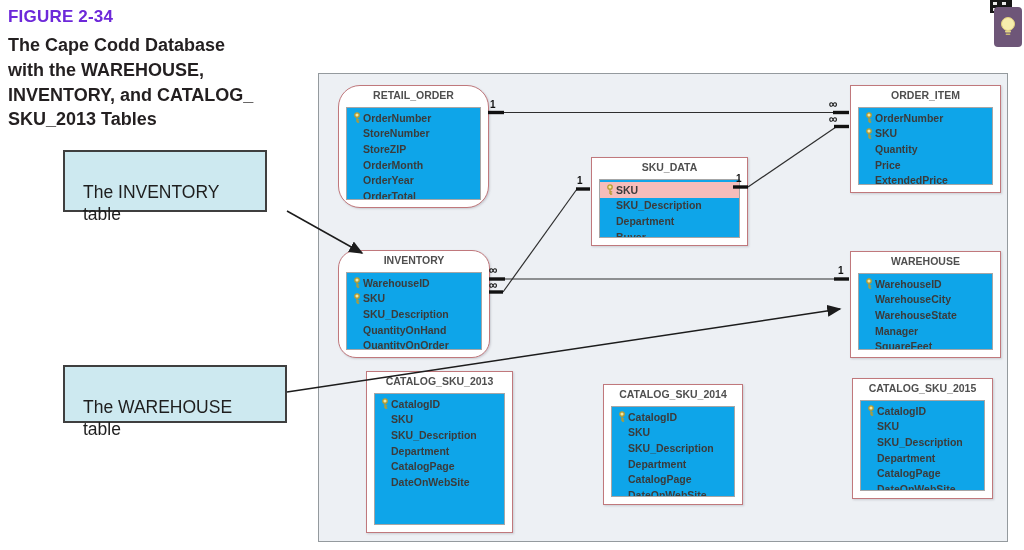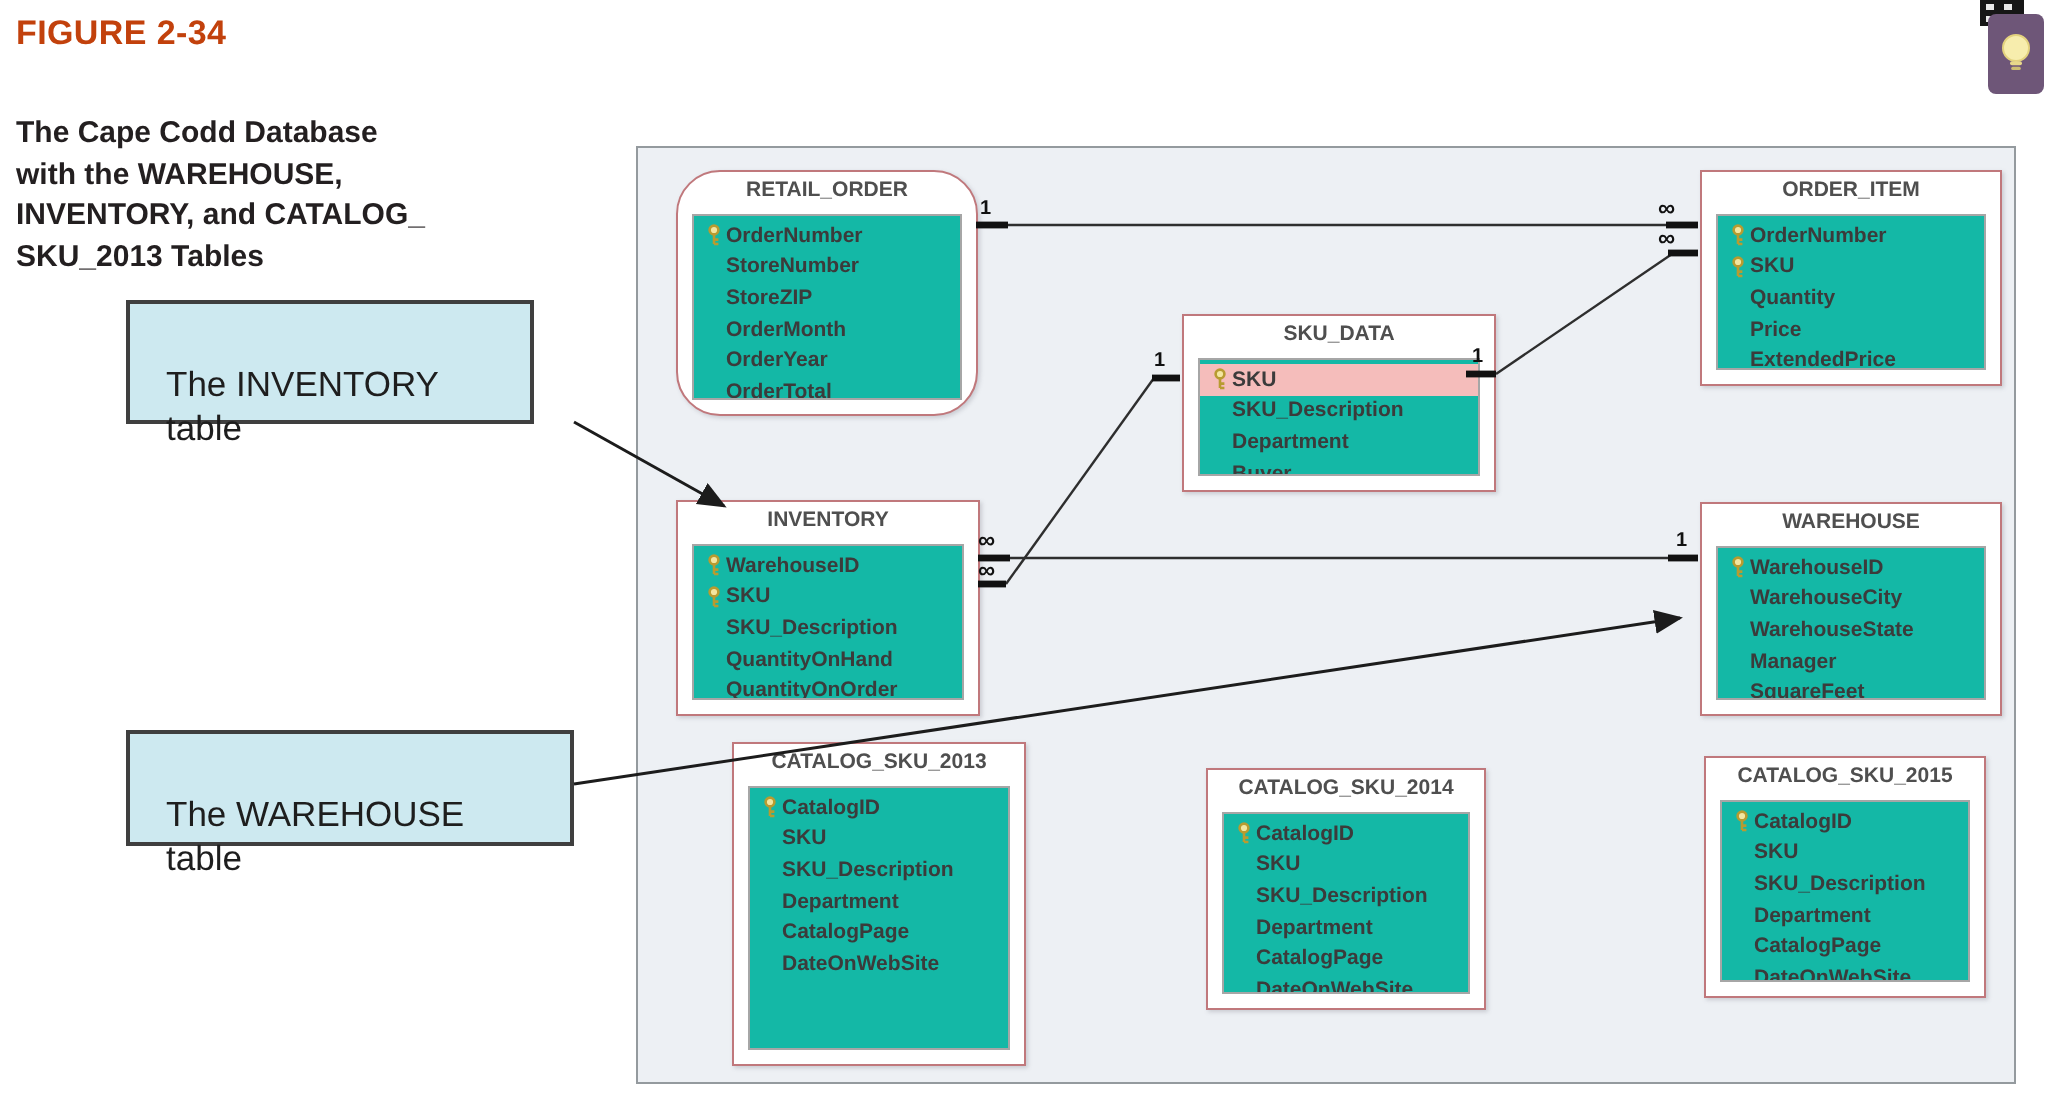--- a/index.html
+++ b/index.html
@@ -1,42 +1,42 @@
 <!DOCTYPE html>
 <html><head>
 <meta charset="utf-8">
 <style>
   html,body{margin:0;padding:0;background:#fff;}
   .stage{position:relative;width:1024px;height:550px;background:#fff;overflow:hidden;
          font-family:"Liberation Sans",sans-serif;}
 
   
   .figure-label{position:absolute;left:8px;top:7px;font-size:17px;font-weight:bold;
-                color:#c2410c;letter-spacing:.2px;}
-  .figure-caption{position:absolute;left:8px;top:33px;font-size:15px;font-weight:bold;
-                  color:#231f20;line-height:1.38;white-space:pre-line;margin-top:24px;}
+                color:#6d28d9;letter-spacing:.2px;}
+  .figure-caption{position:absolute;left:8px;top:33px;font-size:18px;font-weight:bold;
+                  color:#231f20;line-height:1.38;white-space:pre-line;}
 
   
   .callout{position:absolute;background:#cde9f0;border:2px solid #3f3f3f;
            font-size:17.5px;color:#1e1e1e;line-height:1.22;padding:9px 0 0 18px;
            white-space:pre-line;box-sizing:border-box;}
   .callout-inventory{left:63px;top:150px;width:204px;height:62px;}
   .callout-warehouse{left:63px;top:365px;width:224px;height:58px;}
 
   
   .panel{position:absolute;left:318px;top:73px;width:690px;height:469px;
          background:#edf0f4;border:1px solid #949a9e;box-sizing:border-box;}
 
   
   .entity{position:absolute;background:#fff;border:1.2px solid #c0787c;
           box-sizing:border-box;box-shadow:1px 1px 2px rgba(110,110,125,.28);}
   .entity-title{position:absolute;left:0;right:0;top:3px;text-align:center;
                 font-size:10.5px;font-weight:600;color:#4f4f4f;}
   .entity-fields{position:absolute;left:7px;right:7px;top:21px;bottom:7px;
-                 border:1px solid #a6a6a6;background:#14b8a6;overflow:hidden;padding-top:2px;}
+                 border:1px solid #a6a6a6;background:#0ea5e9;overflow:hidden;padding-top:2px;}
   .field-row{display:flex;align-items:center;height:15.6px;padding-left:3px;}
   .field-row.highlighted{background:#f5bdbb;}
   .key-cell{width:13px;display:inline-flex;justify-content:center;flex:0 0 13px;}
   .field-name{font-size:10.5px;font-weight:600;color:#3b3b3b;white-space:nowrap;}
 
   
   .overlay{position:absolute;left:0;top:0;width:1024px;height:550px;pointer-events:none;}
 
   
   .card-label{position:absolute;font-size:10px;font-weight:bold;color:#111;line-height:1;}
@@ -158,21 +158,21 @@
           <div class="field-row">
             <span class="key-cell"></span>
             <span class="field-name">Department</span>
           </div>
           <div class="field-row">
             <span class="key-cell"></span>
             <span class="field-name">Buyer</span>
           </div>
         </div>
     </div>
-    <div class="entity" style="left:19px;top:176px;width:152px;height:108px;">
+    <div class="entity" style="left:19px;top:176px;width:152px;height:108px;border-radius:18px;">
       <div class="entity-title">INVENTORY</div>
       <div class="entity-fields">
           <div class="field-row">
             <span class="key-cell">
               <svg width="8" height="11" viewBox="0 0 8 11">
                 <circle cx="4" cy="3" r="2.2" fill="#f3e6a0" stroke="#b89b30" stroke-width="1.3"></circle>
                 <path d="M4 5.2 V10 M4 7.8 h2.2 M4 10 h2.2" stroke="#b89b30" stroke-width="1.3" fill="none"></path>
               </svg>
             </span>
             <span class="field-name">WarehouseID</span>

